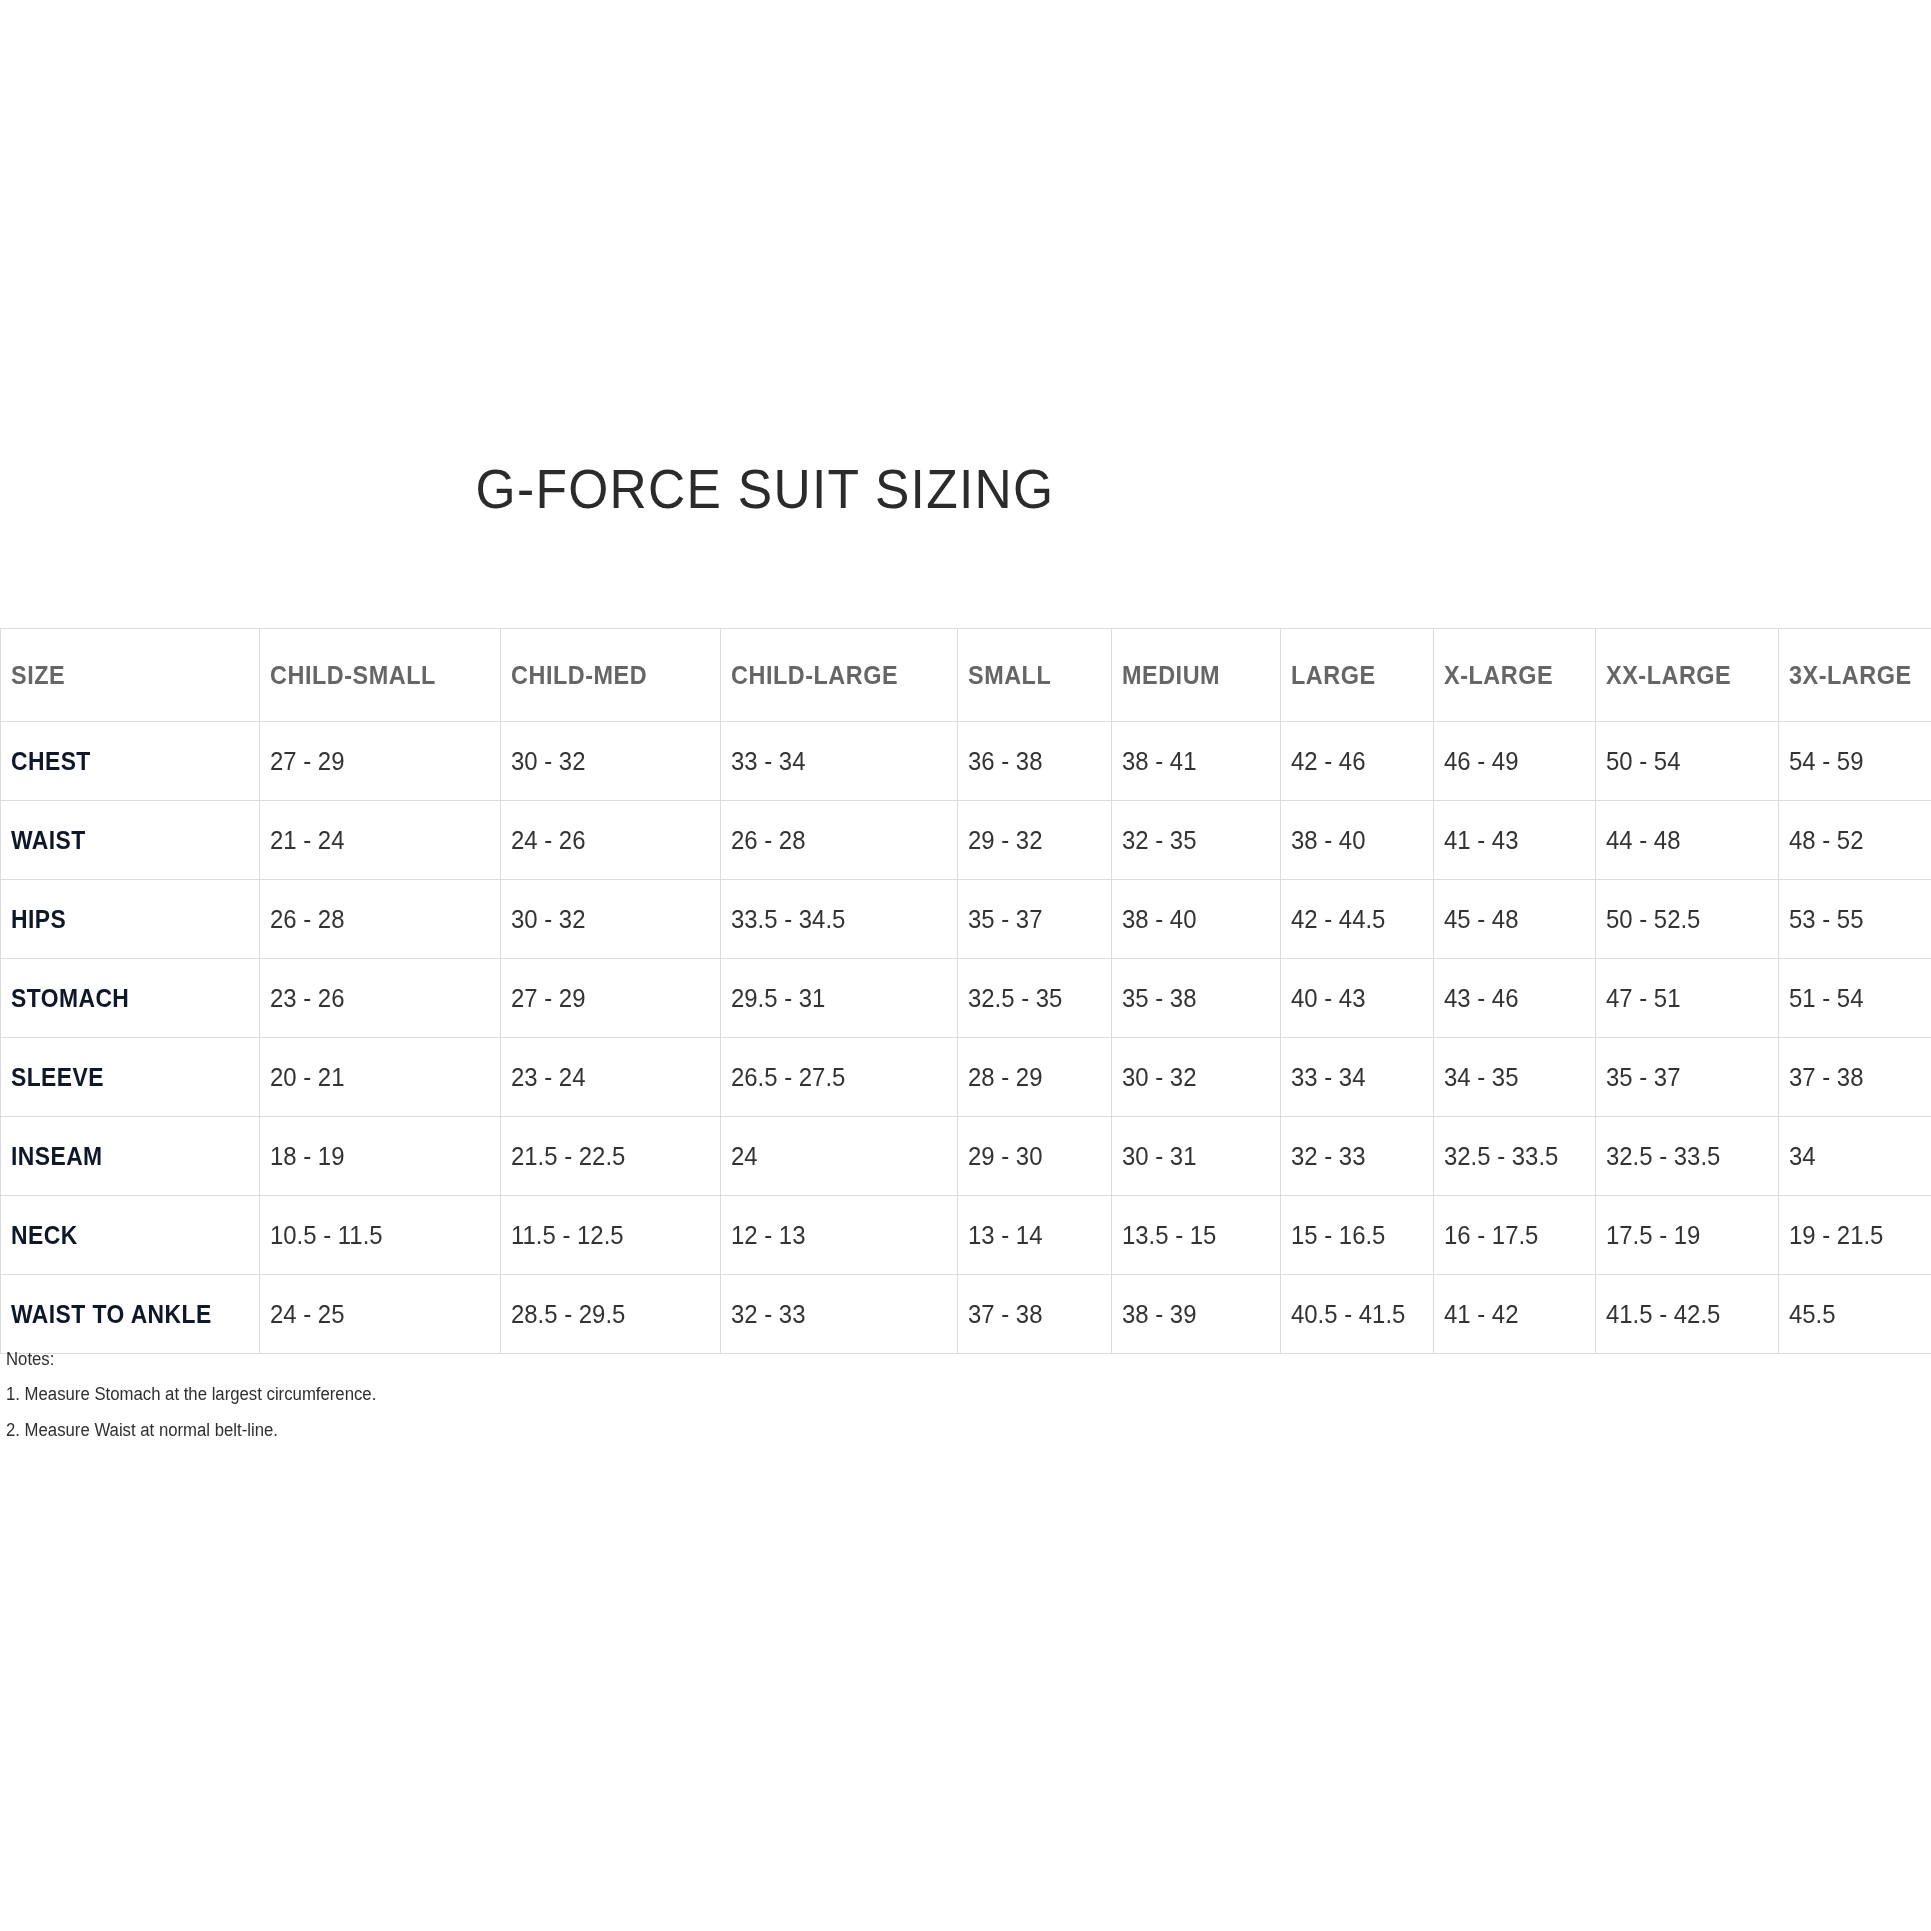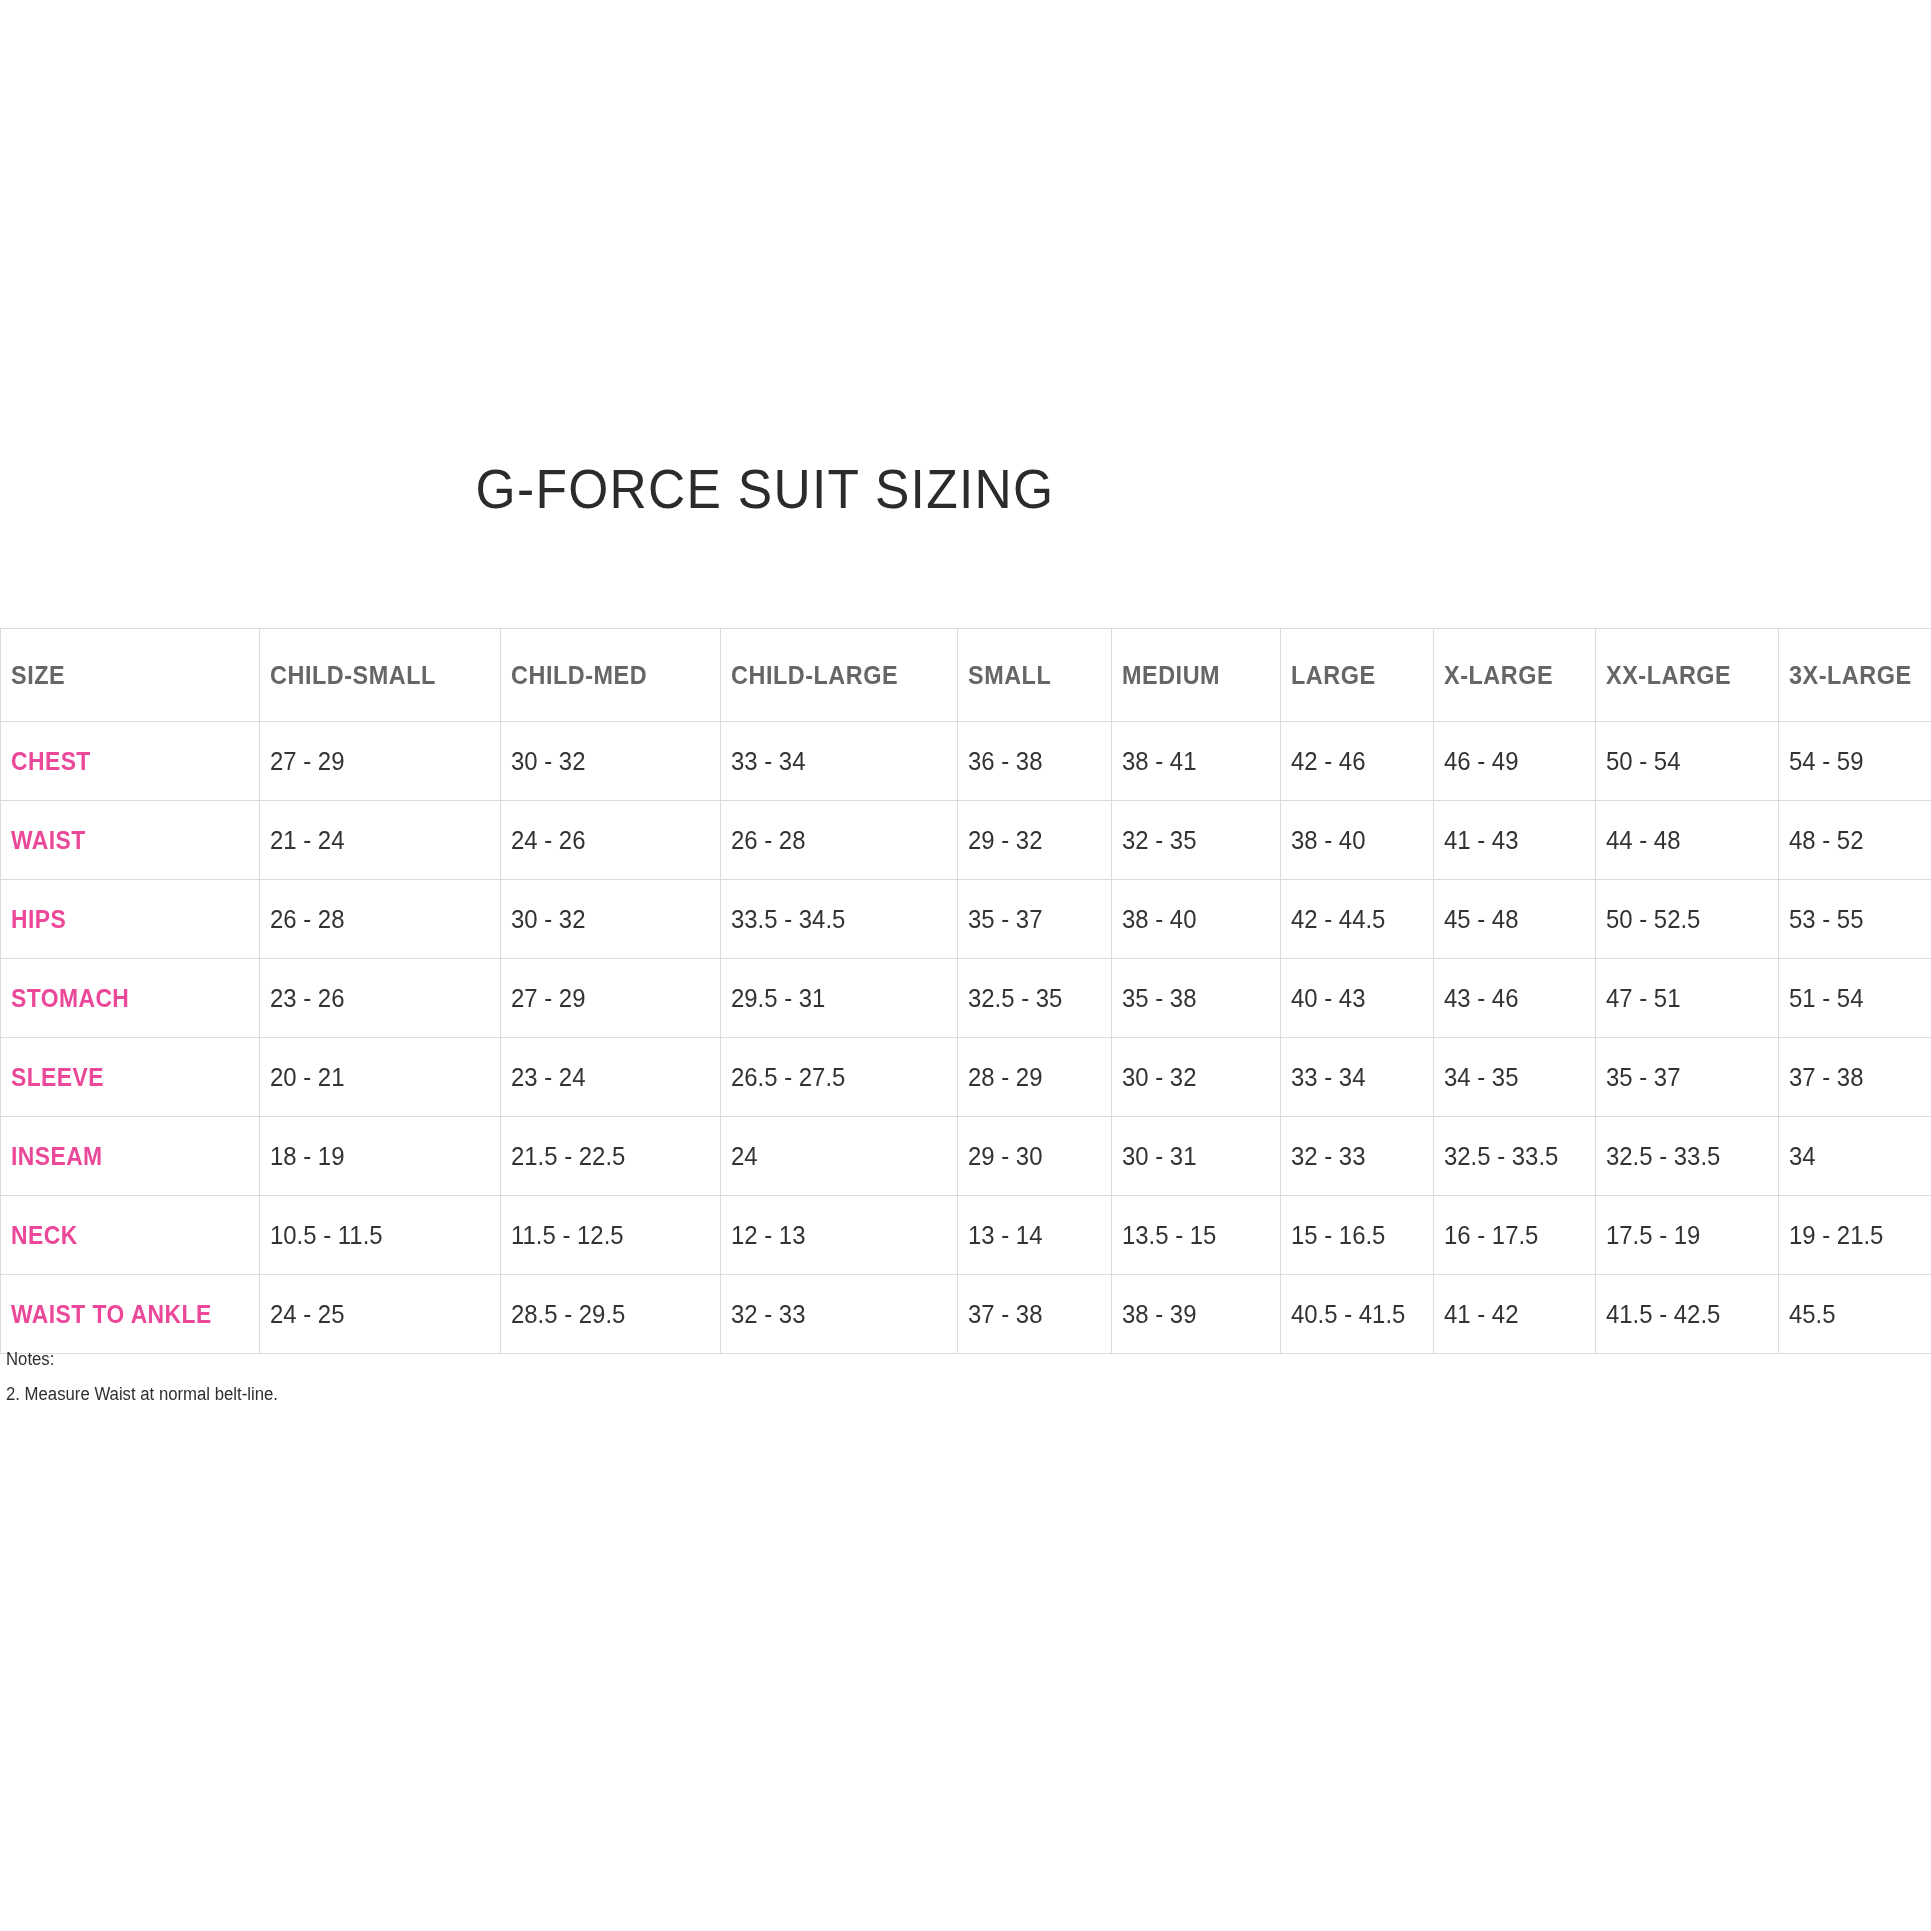--- a/index.html
+++ b/index.html
@@ -94,21 +94,21 @@
     white-space: nowrap;
   }
   tbody td .val {
     display: inline-block;
     transform: scaleX(0.92);
     transform-origin: left center;
   }
 
   tbody td.rowlabel {
     font-weight: 700;
-    color: #ec4899;
+    color: #0f172a;
     letter-spacing: 0.5px;
   }
   tbody td.rowlabel .val {
     transform: scaleX(0.88);
   }
 
   
   .notes {
     position: absolute;
     left: 5.8px;
@@ -269,17 +269,18 @@
           <td><span class="val">41.5 - 42.5</span></td>
           <td><span class="val">45.5</span></td>
         </tr>
 
       </tbody>
     </table>
   </div>
 
   <div class="notes">
     <div class="note-line"><span class="txt">Notes:</span></div>
+    <div class="note-line"><span class="txt">1. Measure Stomach at the largest circumference.</span></div>
     <div class="note-line"><span class="txt">2. Measure Waist at normal belt-line.</span></div>
   </div>
 
 </div>
 
 
 </body></html>

